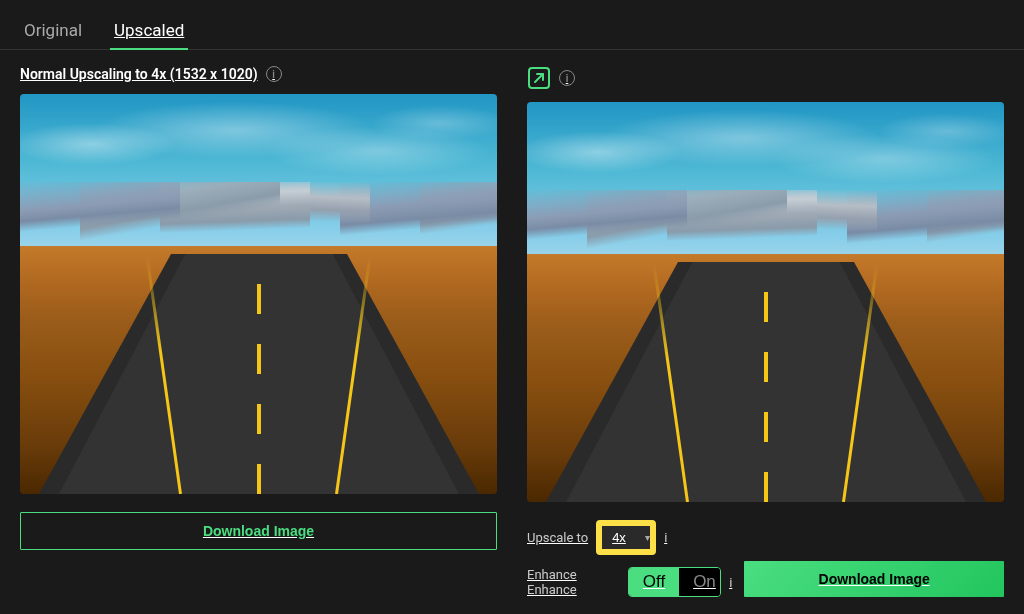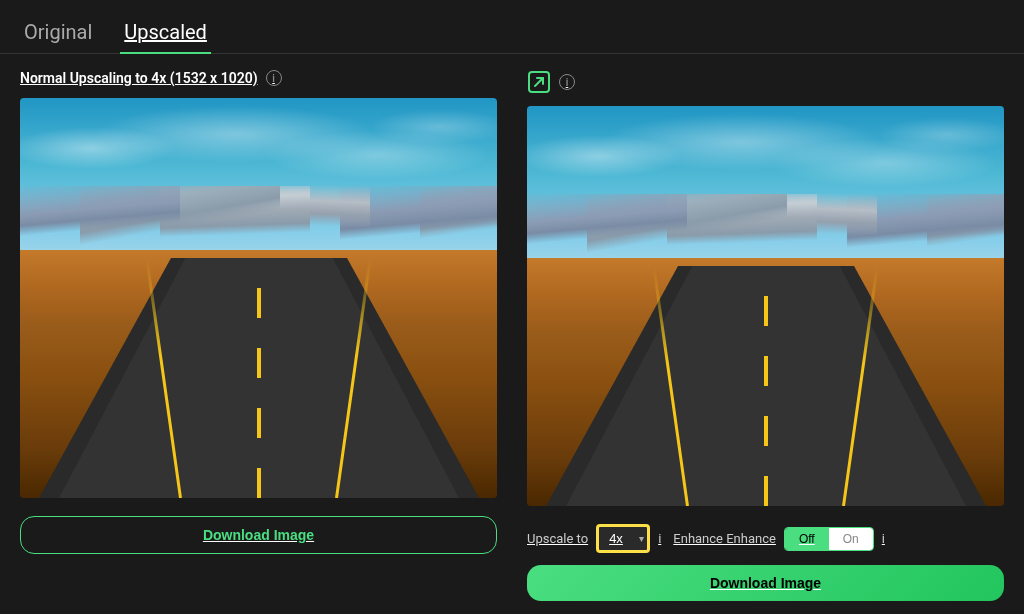--- a/index.html
+++ b/index.html
@@ -15,21 +15,21 @@
 
     .top-tabs {
       display: flex;
       gap: 24px;
       padding: 12px 20px 0 20px;
       border-bottom: 1px solid #333;
     }
 
     .tab {
       padding: 8px 4px;
-      font-size: 20px;
+      font-size: 17px;
       cursor: pointer;
       color: #aaa;
       border-bottom: 2px solid transparent;
       margin-bottom: -1px;
     }
 
     .tab.active {
       color: #ffffff;
       border-bottom: 2px solid #4ade80;
       text-decoration: underline;
@@ -254,21 +254,21 @@
     }
 
     .select-wrapper {
       position: relative;
       display: inline-flex;
       align-items: center;
     }
 
     .upscale-select {
       background: #2a2a2a;
-      border: 3px solid #fde047;
+      border: 6px solid #fde047;
       color: #fff;
       padding: 4px 24px 4px 10px;
       border-radius: 4px;
       font-size: 13px;
       appearance: none;
       cursor: pointer;
       outline: none;
     }
 
     .select-arrow {
@@ -281,38 +281,38 @@
 
     .toggle-group {
       display: flex;
       border-radius: 4px;
       overflow: hidden;
       border: 1px solid #4ade80;
     }
 
     .toggle-btn {
       padding: 4px 14px;
-      font-size: 12px;
+      font-size: 17px;
       cursor: pointer;
       border: none;
       font-weight: 500;
     }
 
     .toggle-btn.active-off {
       background: #4ade80;
       color: #000;
     }
 
     .toggle-btn.inactive-on {
-      background: #ffffff;
+      background: #000000;
       color: #888;
     }
 
     .download-btn {
-      border-radius: 14px;
+      border-radius: 1px;
       padding: 10px 0;
       font-size: 14px;
       font-weight: 600;
       cursor: pointer;
       border: none;
       width: 100%;
       margin-top: auto;
     }
 
     .download-btn-outline {
@@ -328,21 +328,21 @@
 
     .bottom-section-left {
       display: flex;
       flex-direction: column;
       gap: 12px;
       margin-top: 8px;
     }
 
     .bottom-section-right {
       display: flex;
-      flex-direction: column;
+      flex-direction: row;
       gap: 12px;
       margin-top: 8px;
     }
   </style>
 </head>
 <body>
 
 <div>
 
   <div class="top-tabs">

